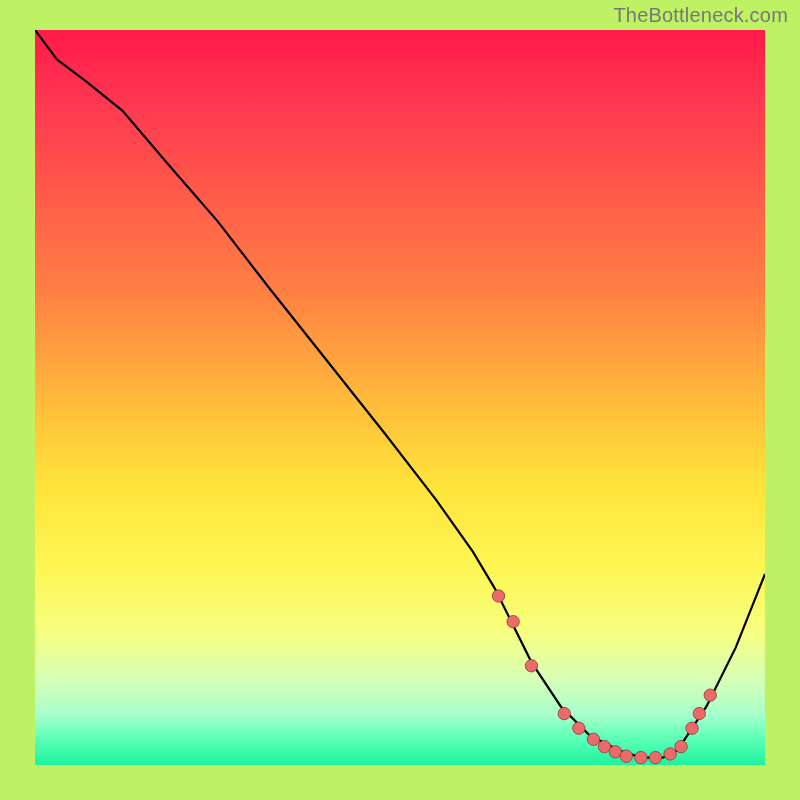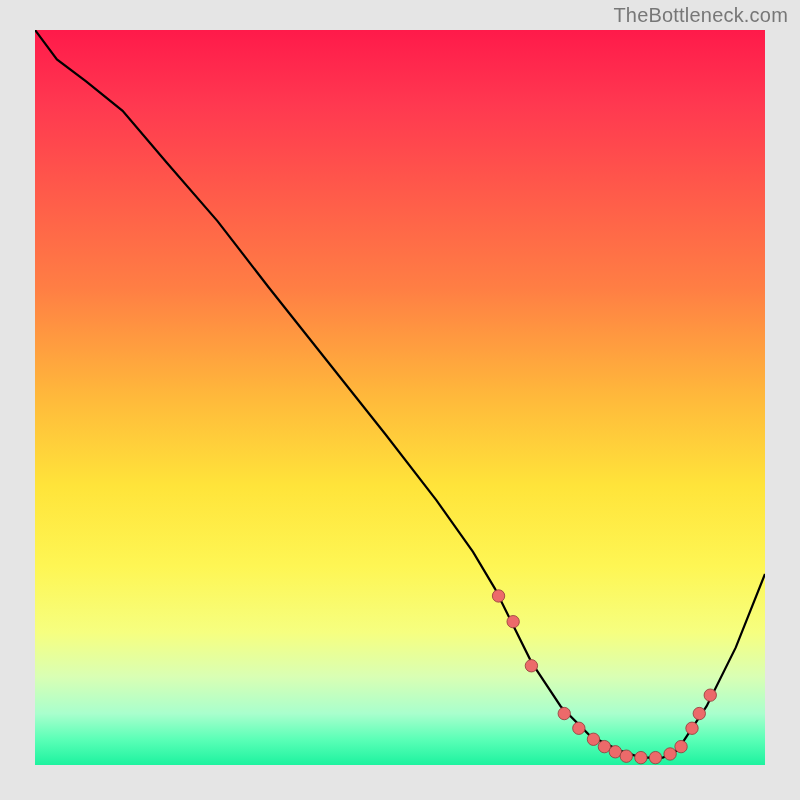--- a/index.html
+++ b/index.html
@@ -8,21 +8,21 @@
     width: 800px;
     height: 800px;
     background: #000000;
     font-family: Arial, Helvetica, sans-serif;
     overflow: hidden;
   }
   .stage {
     position: relative;
     width: 800px;
     height: 800px;
-    background: #e5e5e5;
+    background: #bef264;
     text-align: right;
   }
   .watermark {
     position: absolute;
     top: 4px;
     right: 12px;
     color: #777777;
     font-size: 20px;
     letter-spacing: 0.2px;
     z-index: 50;

